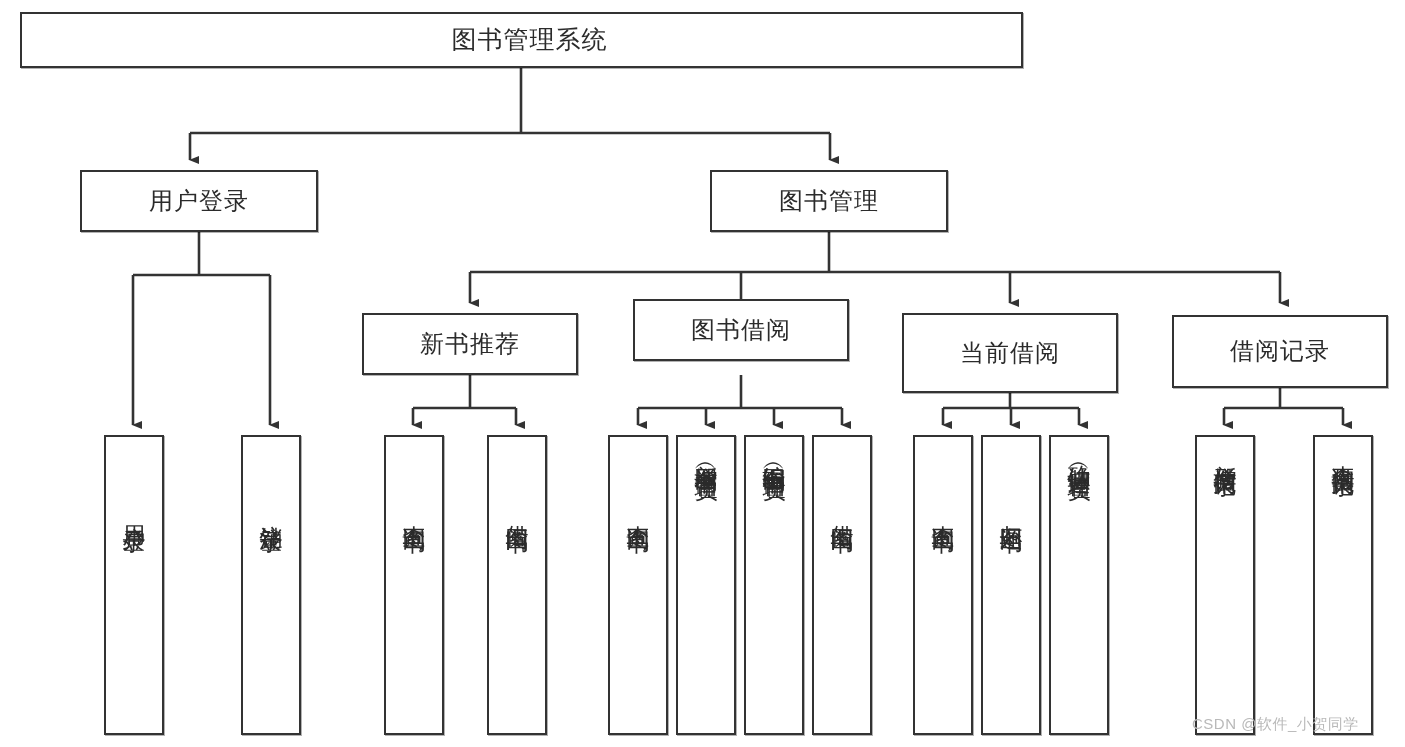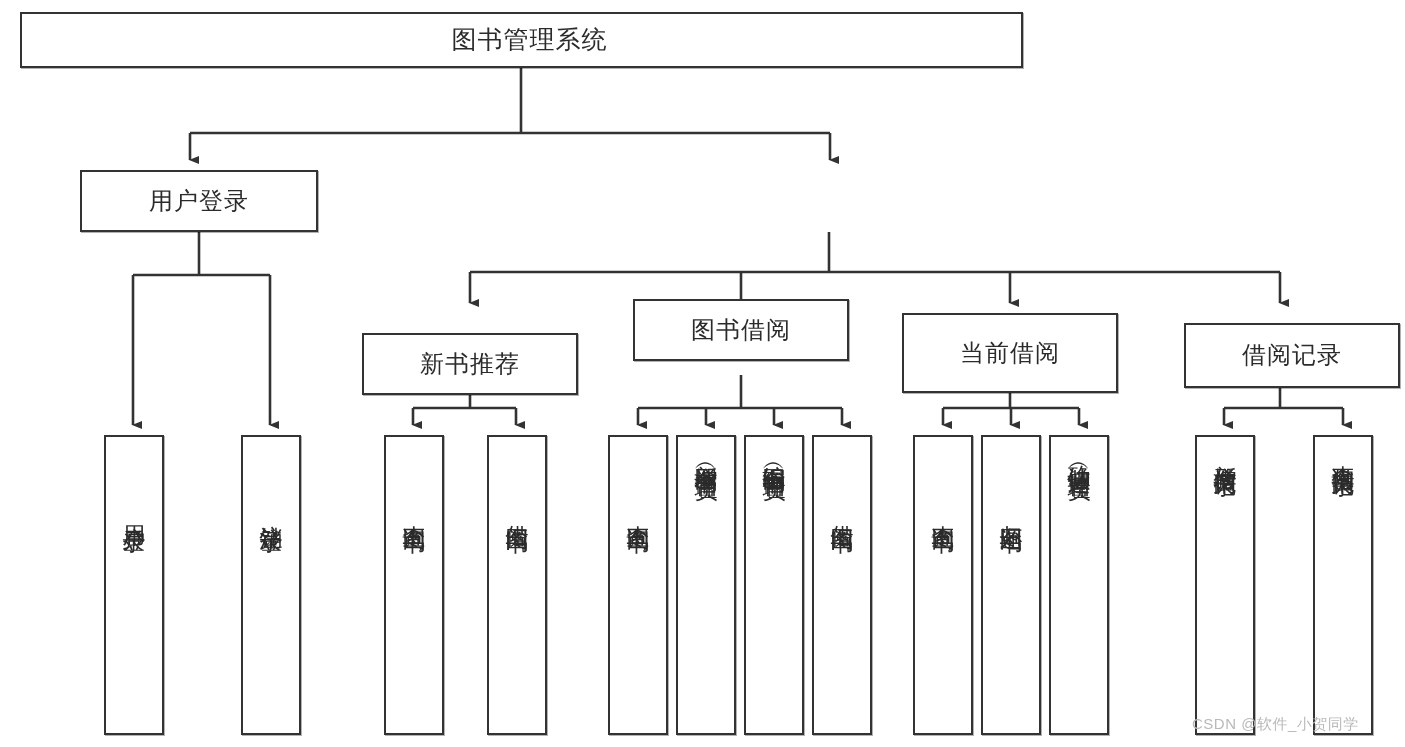--- a/index.html
+++ b/index.html
@@ -127,31 +127,34 @@
     </g>
   </svg>
 
   <div class="node h root" style="left:20px; top:12px; width:1003px; height:56px;padding-left:16px;">
     <span>图书管理系统</span>
   </div>
 
   <div class="node h" style="left:80px; top:170px; width:238px; height:62px;">
     <span>用户登录</span>
   </div>
-
-  <div class="node h" style="left:362px; top:313px; width:216px; height:62px;margin-top:20px;">
+  <div class="node h" style="left:710px; top:170px; width:238px; height:62px;">
+    <span>图书管理</span>
+  </div>
+
+  <div class="node h" style="left:362px; top:313px; width:216px; height:62px;">
     <span>新书推荐</span>
   </div>
   <div class="node h" style="left:633px; top:299px; width:216px; height:62px;">
     <span>图书借阅</span>
   </div>
   <div class="node h" style="left:902px; top:313px; width:216px; height:80px;">
     <span>当前借阅</span>
   </div>
-  <div class="node h" style="left:1172px; top:323px; width:216px; height:65px;margin-left:12px;">
+  <div class="node h" style="left:1172px; top:315px; width:216px; height:73px;">
     <span>借阅记录</span>
   </div>
 
   <div class="node leaf mid" style="left:104px; top:435px; width:60px; height:300px;">
     <span class="vtext">用户登录</span>
   </div>
   <div class="node leaf mid" style="left:241px; top:435px; width:60px; height:300px;">
     <span class="vtext">注销登录</span>
   </div>
 

